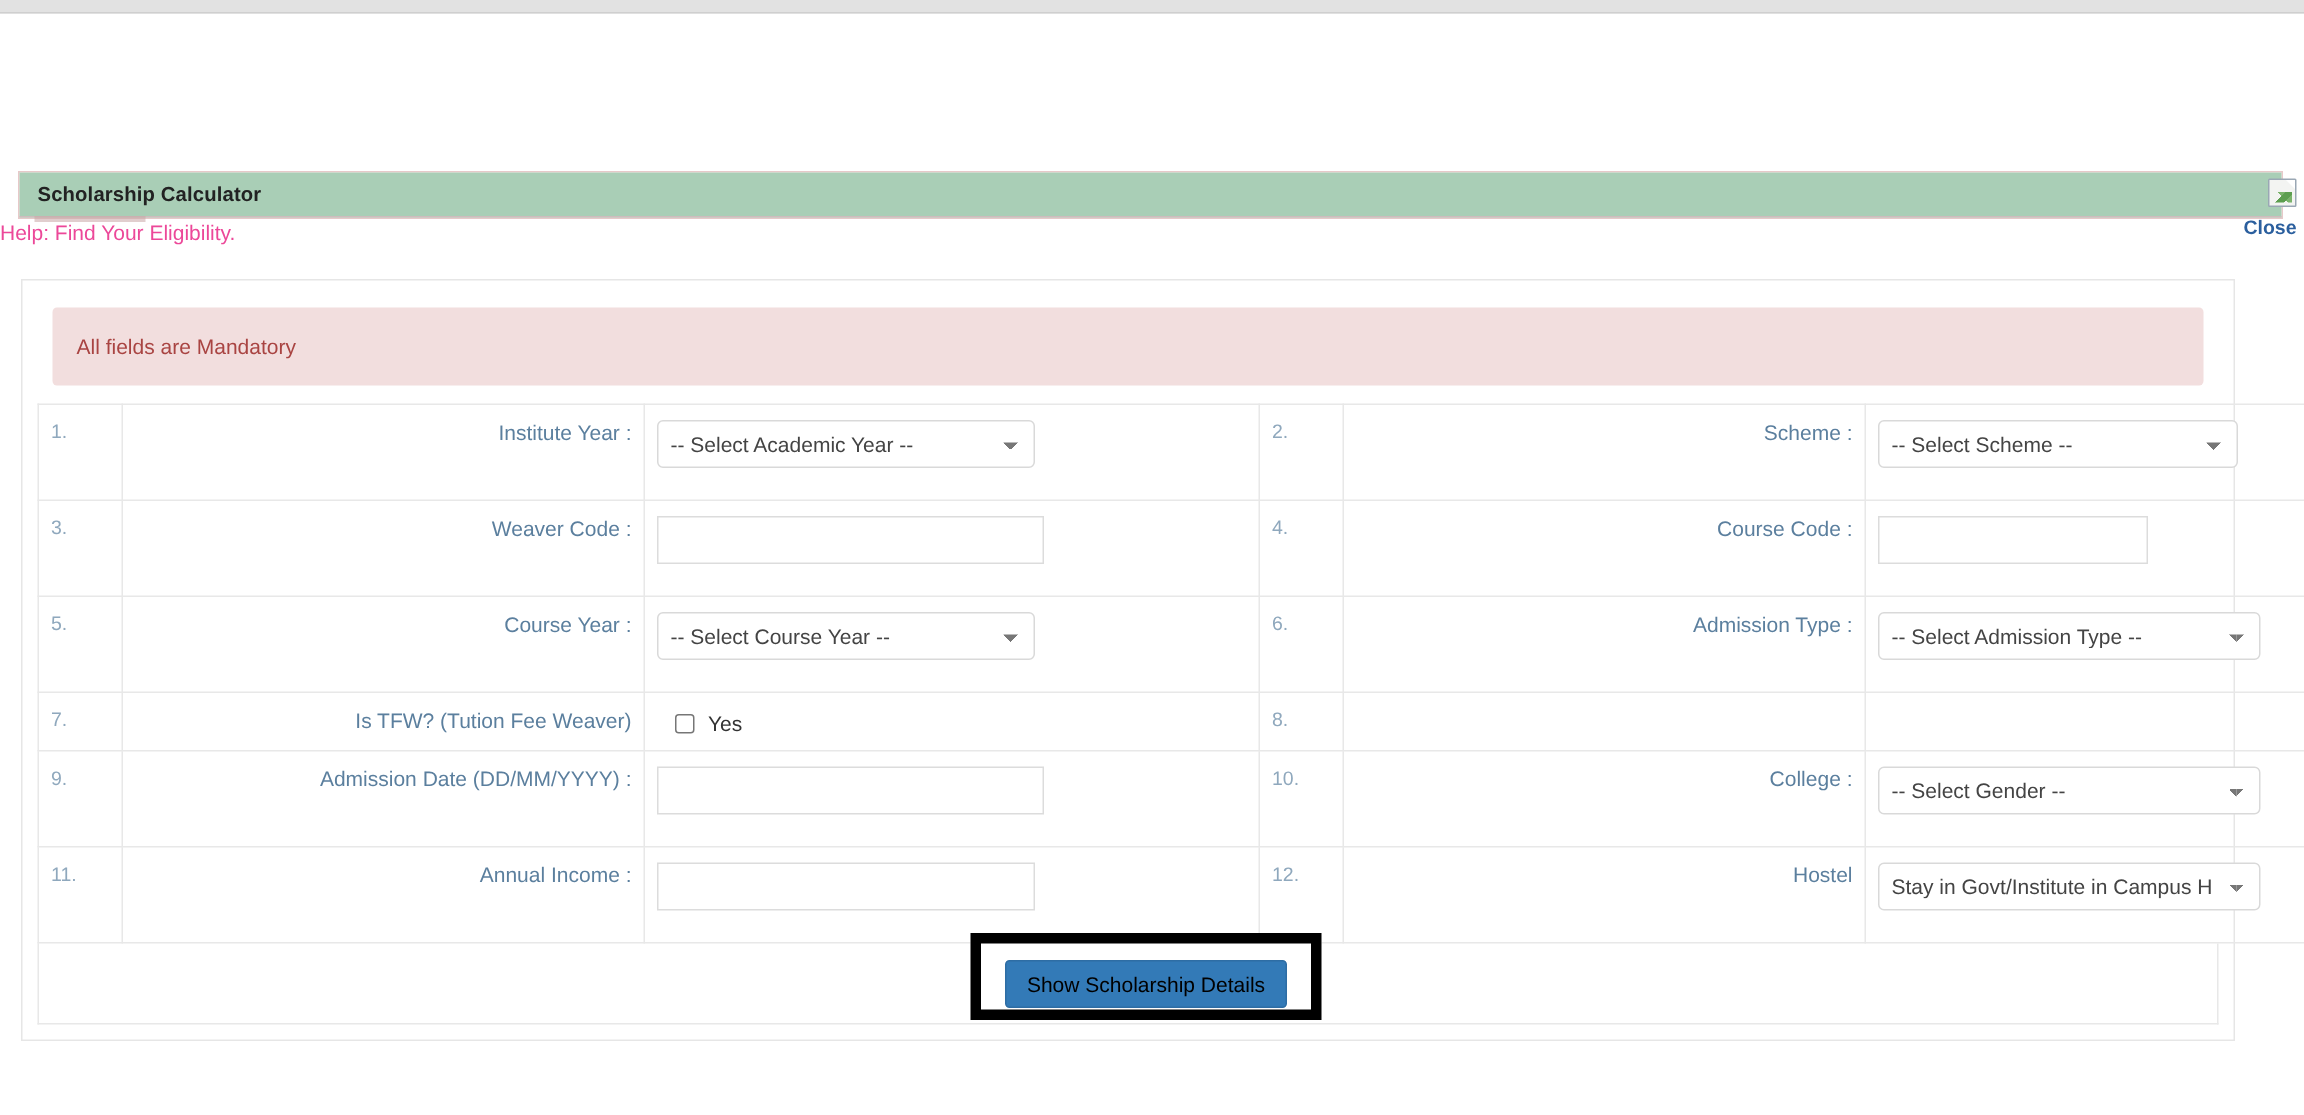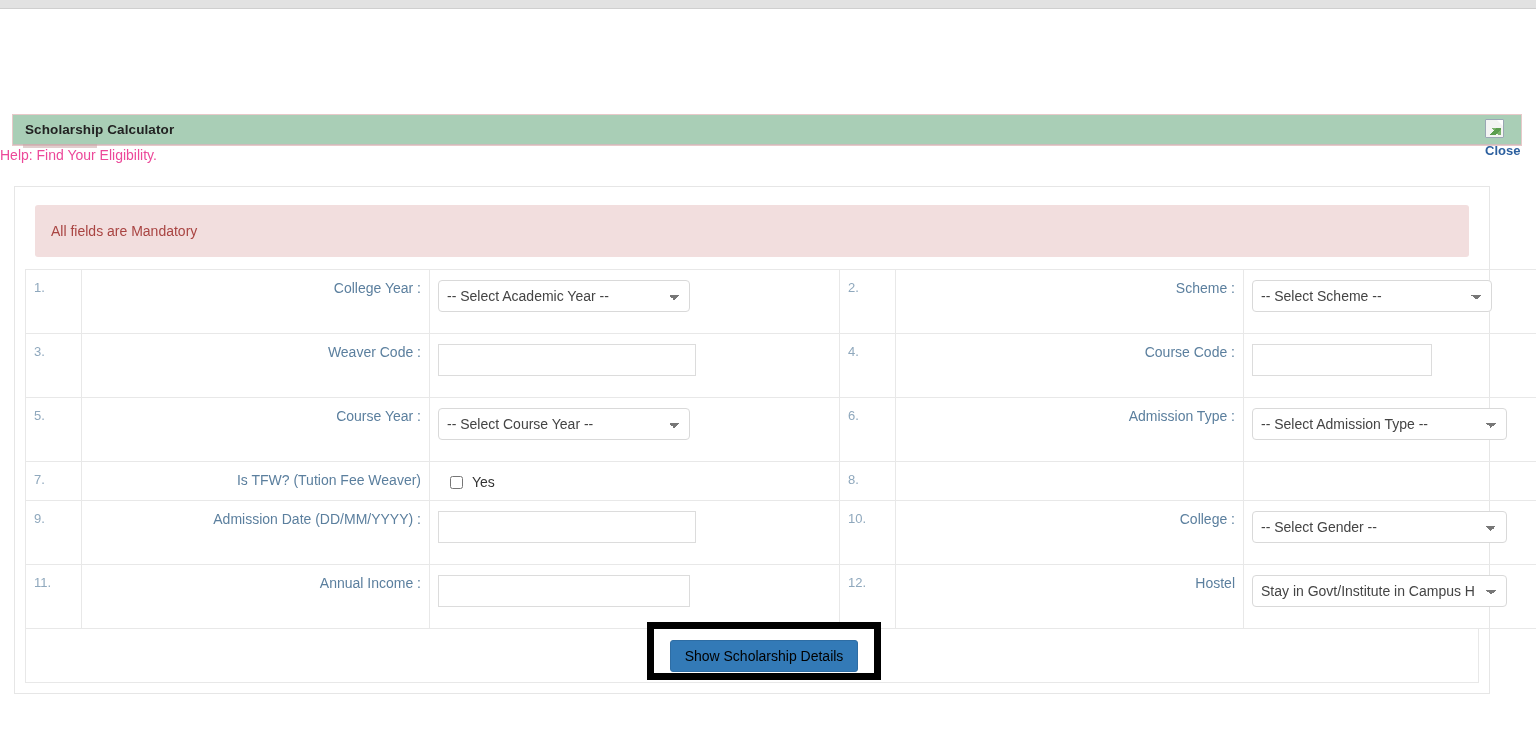--- a/index.html
+++ b/index.html
@@ -37,21 +37,21 @@
   .panel-title {
     font-size: 13.5px; font-weight: bold; color: #222222;
     letter-spacing: .1px;
   }
   .panel-header-shadow {
     position: absolute; left: 10px; bottom: -4px;
     width: 74px; height: 4px; background: #c9a5a5; opacity: .55;
   }
   .close-wrap {
     position: absolute; right: -10px; top: 4px;
-    width: 46px; text-align: left;
+    width: 46px; text-align: right;
   }
   .broken-img-icon {
     width: 19px; height: 19px;
     border: 1px solid #9aa7b4;
     background: #f3f4f2;
     display: inline-block; position: relative;
     border-radius: 1px;
   }
   .broken-img-icon::before {
     content: ""; position: absolute; right: 0; top: 0;
@@ -215,21 +215,21 @@
   <div class="help-line">Help: Find Your Eligibility.</div>
 
   <div class="form-card">
 
     <div class="alert">All fields are Mandatory</div>
 
     <table class="form-table">
       <tbody>
         <tr>
           <td class="idx">1.</td>
-          <td class="lbl">College Year :</td>
+          <td class="lbl">Institute Year :</td>
           <td class="fld">
             <select class="sel w250">
               <option>-- Select Academic Year --</option>
             </select>
           </td>
           <td class="idx">2.</td>
           <td class="lbl">Scheme :</td>
           <td class="fld">
             <select class="sel w240">
               <option>-- Select Scheme --</option>

